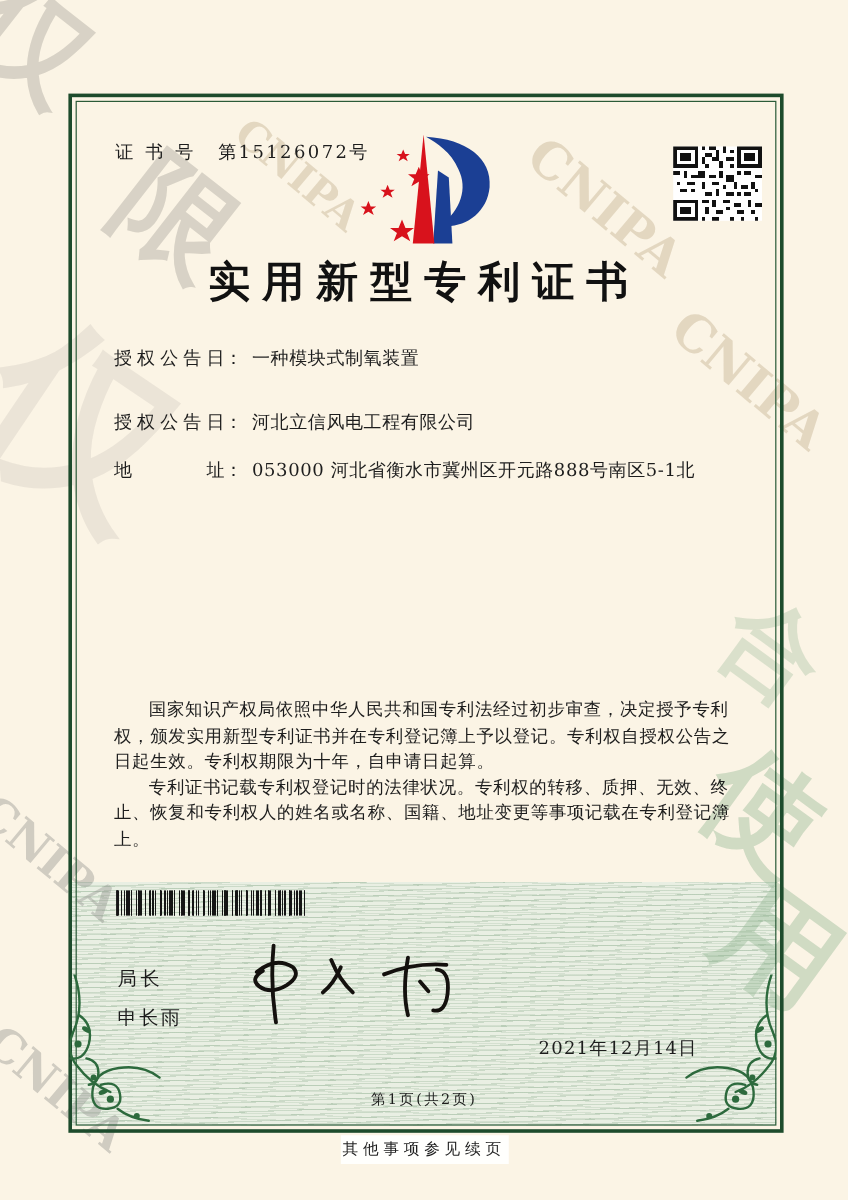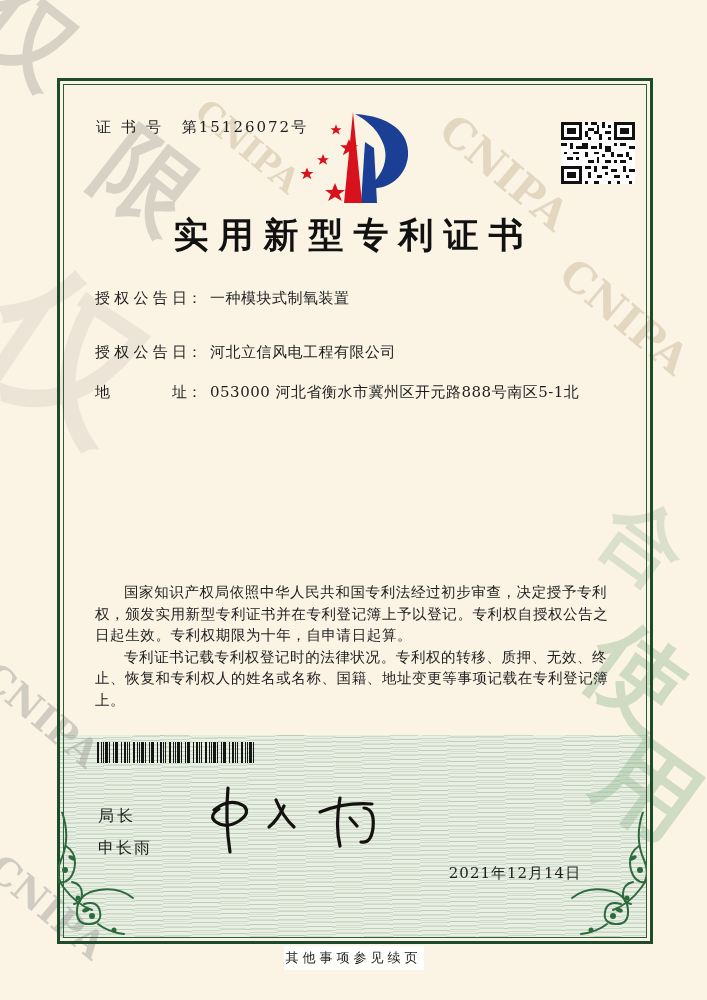--- a/index.html
+++ b/index.html
@@ -269,17 +269,18 @@
       <path d="M92,26 q-6,14 -15,21"></path>
       <path d="M84,20 q7,17 18,27"></path>
       <path d="M128,32 q25,-10 52,-8"></path>
       <path d="M148,18 q-5,28 0,48"></path>
       <path d="M172,28 q11,1 9,20 q-2,16 -12,14"></path>
       <path d="M158,38 l7,8"></path>
     </g>
   </svg>
 
   <div class="issue-date">2021年12月14日</div>
+  <div class="page-info">第1页(共2页)</div>
   <div class="footer-note">
     <span>其他事项参见续页</span>
   </div>
 
 </div>
 
 </body></html>

